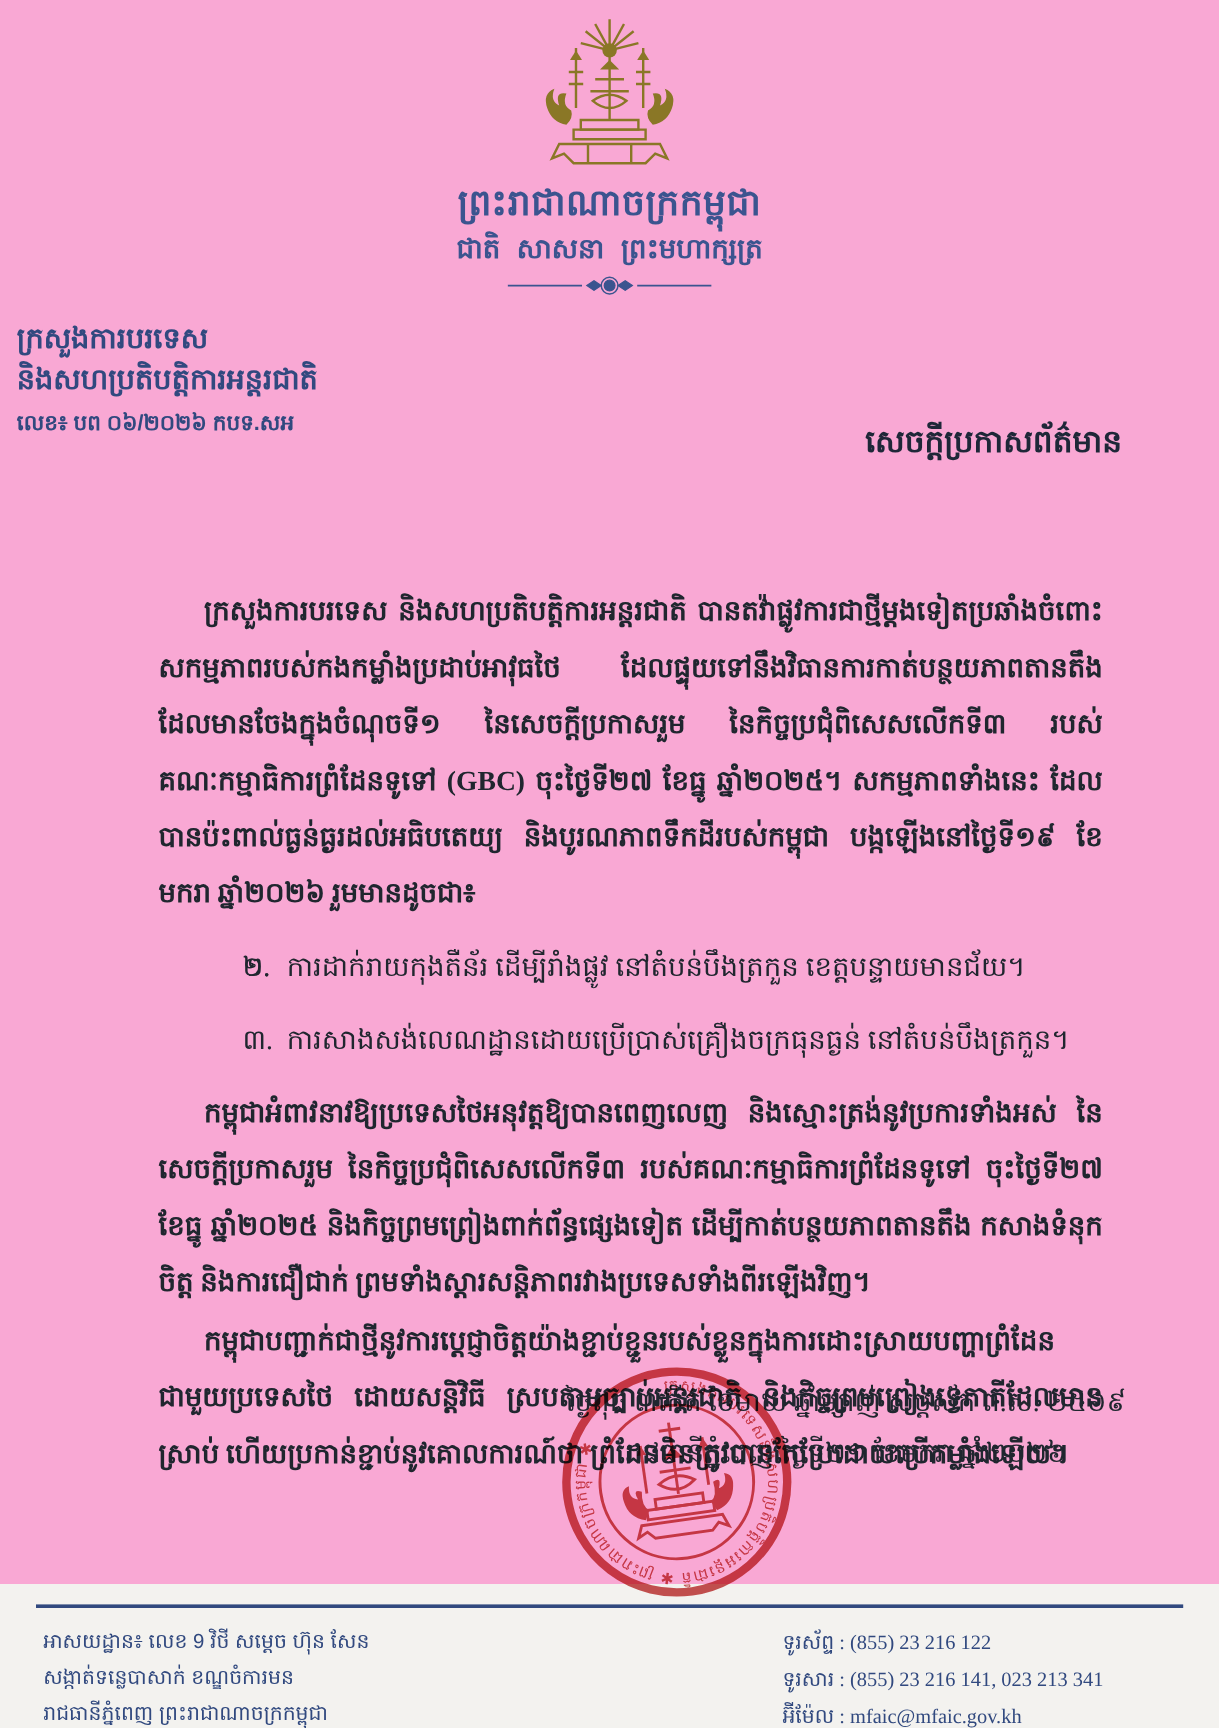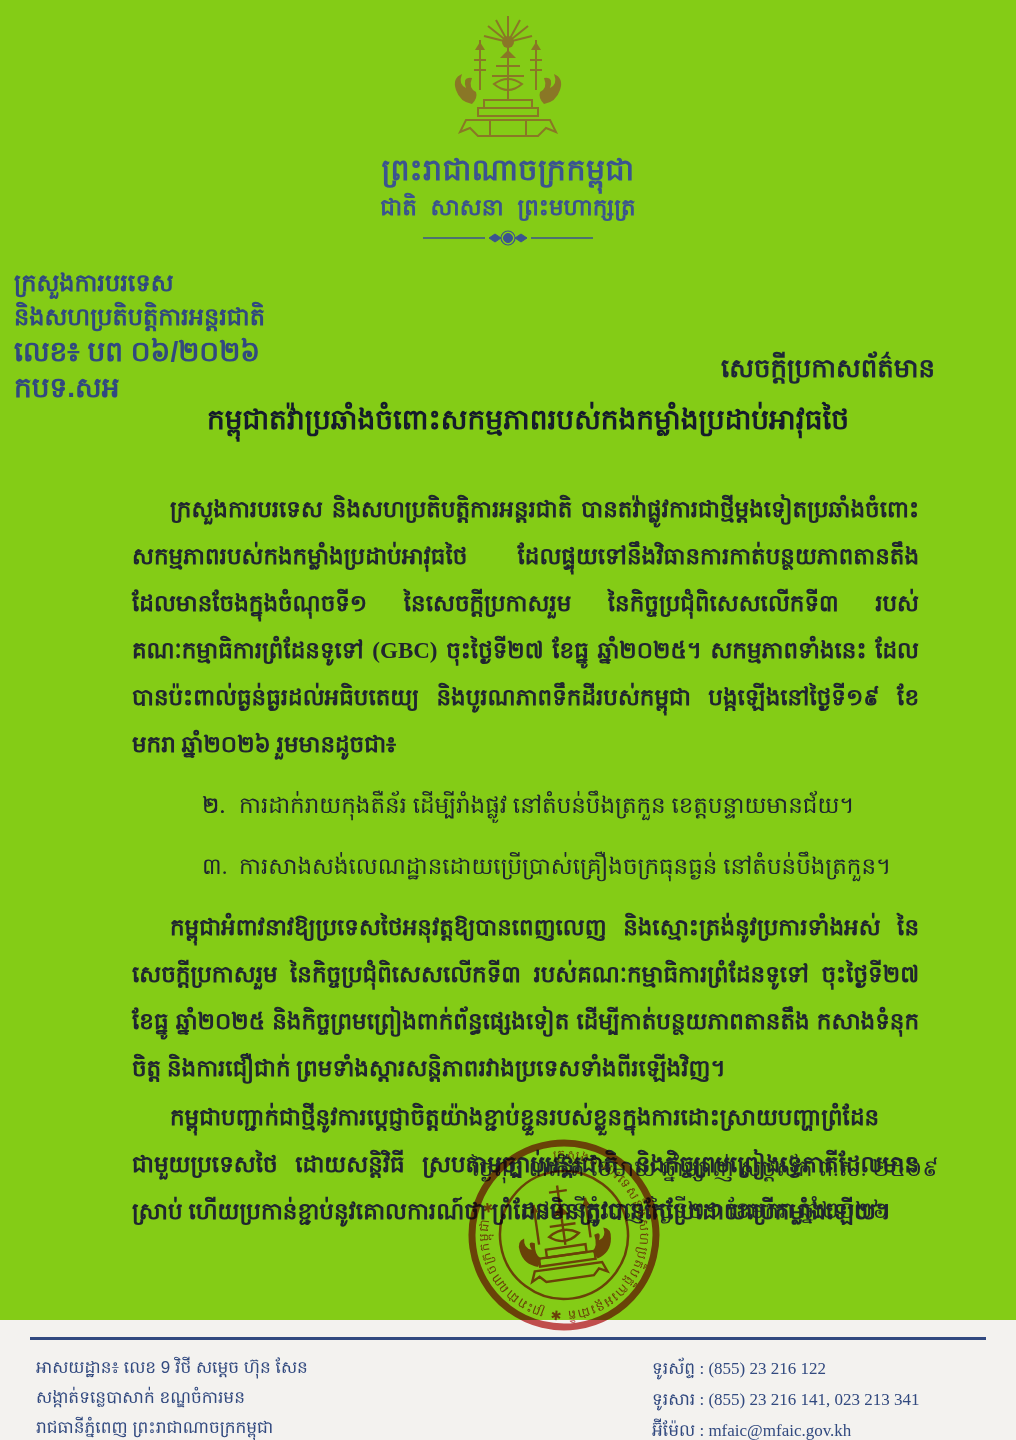--- a/index.html
+++ b/index.html
@@ -1,20 +1,20 @@
 <!DOCTYPE html>
 <html lang="km"><head>
 <meta charset="utf-8">
 <style>
   html,body{margin:0;padding:0;background:#e9e8e6;}
   .page{
     position:relative;
     width:1016px;height:1440px;
     margin:0 auto;
-    background:#84cc16;
+    background:#f9a8d4;
     font-family:"Liberation Serif","DejaVu Serif",serif;
     color:#232a38;
     overflow:hidden;
   }
   
   .royal-header{
     position:absolute;top:12px;left:0;right:0;
     text-align:center;
   }
   .emblem{display:block;margin:0 auto;}
@@ -32,21 +32,21 @@
   
   .ministry-block{
     position:absolute;top:250px;left:14px;width:340px;
     text-align:left;
     font-family:"Liberation Sans","DejaVu Sans",sans-serif;
     color:#31497f;
     margin-top:16px;
   }
   .ministry-l1{font-weight:bold;font-size:24px;line-height:34px;}
   .ministry-l2{font-weight:bold;font-size:24px;line-height:34px;}
-  .ministry-ref{font-weight:bold;font-size:28px;line-height:36px;color:#31497f;}
+  .ministry-ref{font-weight:bold;font-size:18px;line-height:36px;color:#31497f;}
   
   .doc-type{
     position:absolute;top:352px;right:81px;
     font-weight:bold;font-size:26px;color:#1e2738;
     font-family:"Liberation Serif","DejaVu Serif",serif;
   }
   .doc-title{
     position:absolute;top:398px;left:110px;right:70px;
     text-align:center;
     font-weight:bold;font-size:28px;line-height:44px;
@@ -160,21 +160,21 @@
 
   <aside class="ministry-block">
     <div class="ministry-l1">ក្រសួងការបរទេស</div>
     <div class="ministry-l2">និងសហប្រតិបត្តិការអន្តរជាតិ</div>
     <div class="ministry-ref">លេខ៖ បព ០៦/២០២៦ កបទ.សអ</div>
   </aside>
 
   <div class="doc-type">សេចក្តីប្រកាសព័ត៌មាន</div>
 
   <h1 class="doc-title">
-    <span>កម្ពុជាតវ៉ាប្រឆាំងចំពោះសកម្មភាពរបស់កងកម្លាំងប្រដាប់អាវុធថៃ</span><br>
+    <br>
   </h1>
 
   <main class="body-text">
     <p class="para">ក្រសួងការបរទេស និងសហប្រតិបត្តិការអន្តរជាតិ បានតវ៉ាផ្លូវការជាថ្មីម្តងទៀតប្រឆាំងចំពោះសកម្មភាពរបស់កងកម្លាំងប្រដាប់អាវុធថៃ ដែលផ្ទុយទៅនឹងវិធានការកាត់បន្ថយភាពតានតឹង ដែលមានចែងក្នុងចំណុចទី១ នៃសេចក្តីប្រកាសរួម នៃកិច្ចប្រជុំពិសេសលើកទី៣ របស់គណៈកម្មាធិការព្រំដែនទូទៅ (GBC) ចុះថ្ងៃទី២៧ ខែធ្នូ ឆ្នាំ២០២៥។ សកម្មភាពទាំងនេះ ដែលបានប៉ះពាល់ធ្ងន់ធ្ងរដល់អធិបតេយ្យ និងបូរណភាពទឹកដីរបស់កម្ពុជា បង្កឡើងនៅថ្ងៃទី១៩ ខែមករា ឆ្នាំ២០២៦ រួមមានដូចជា៖</p>
 
     <ol class="num-list">
       <li>
         <span class="num">១.</span>
       </li>
       <li>

